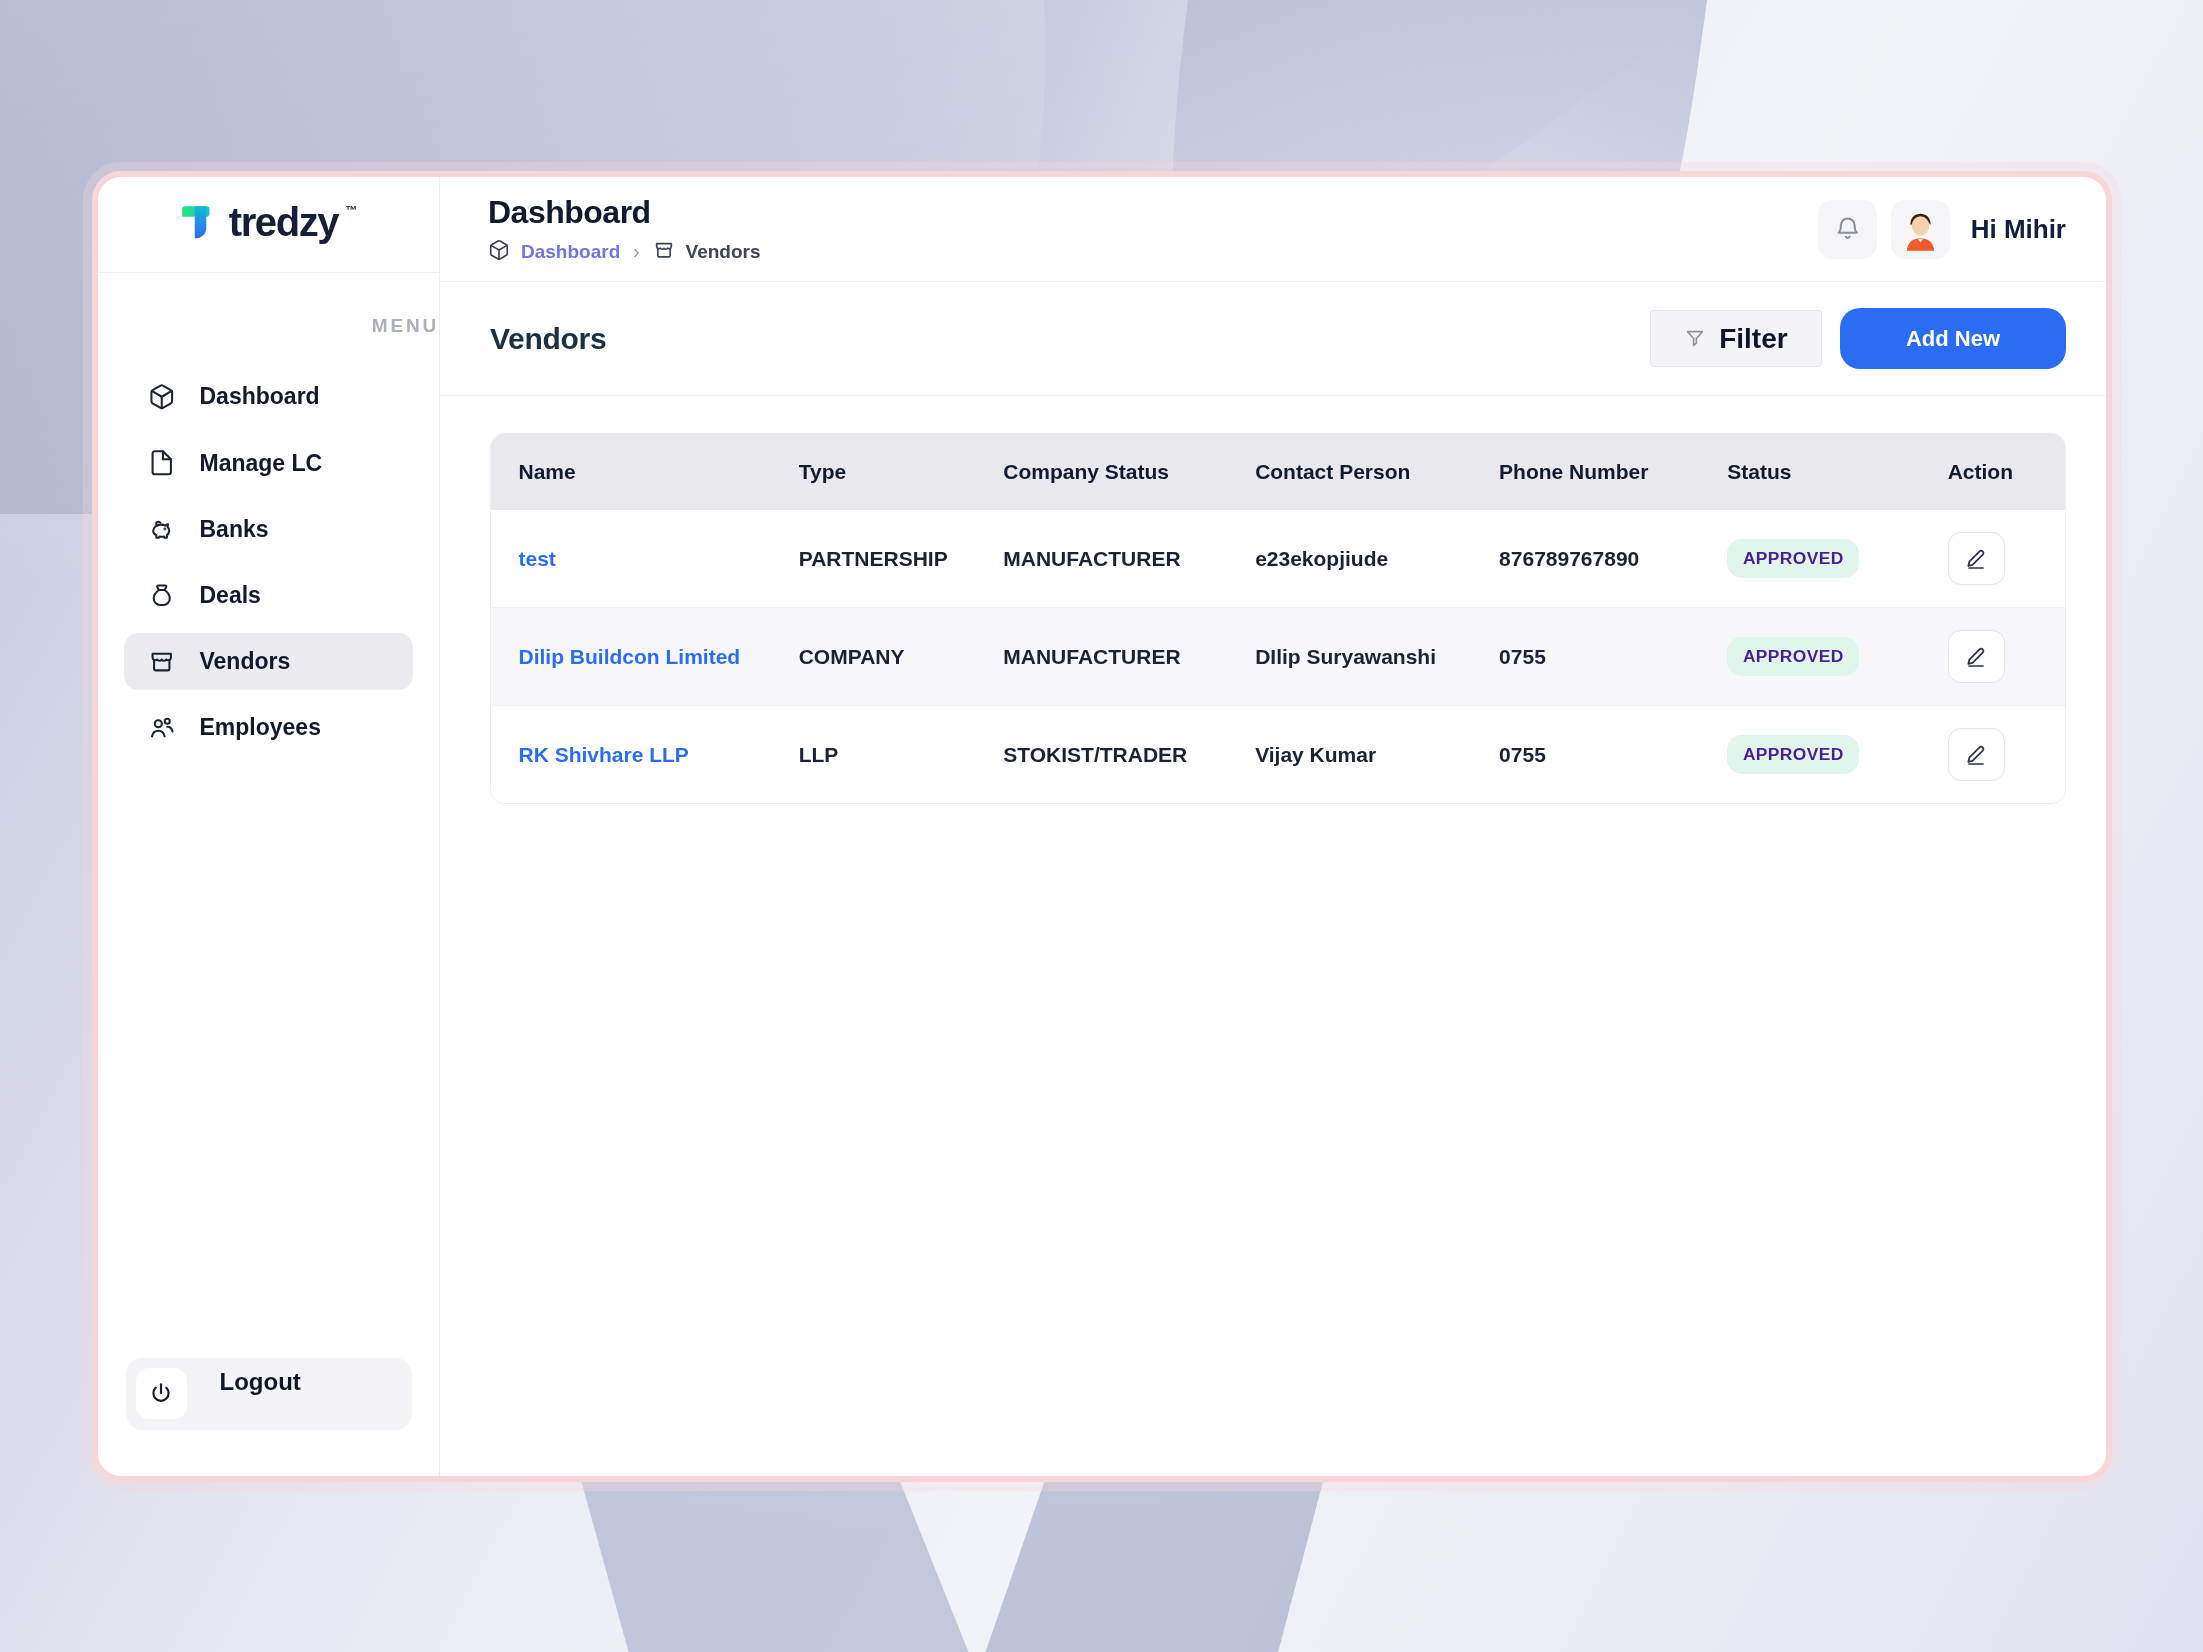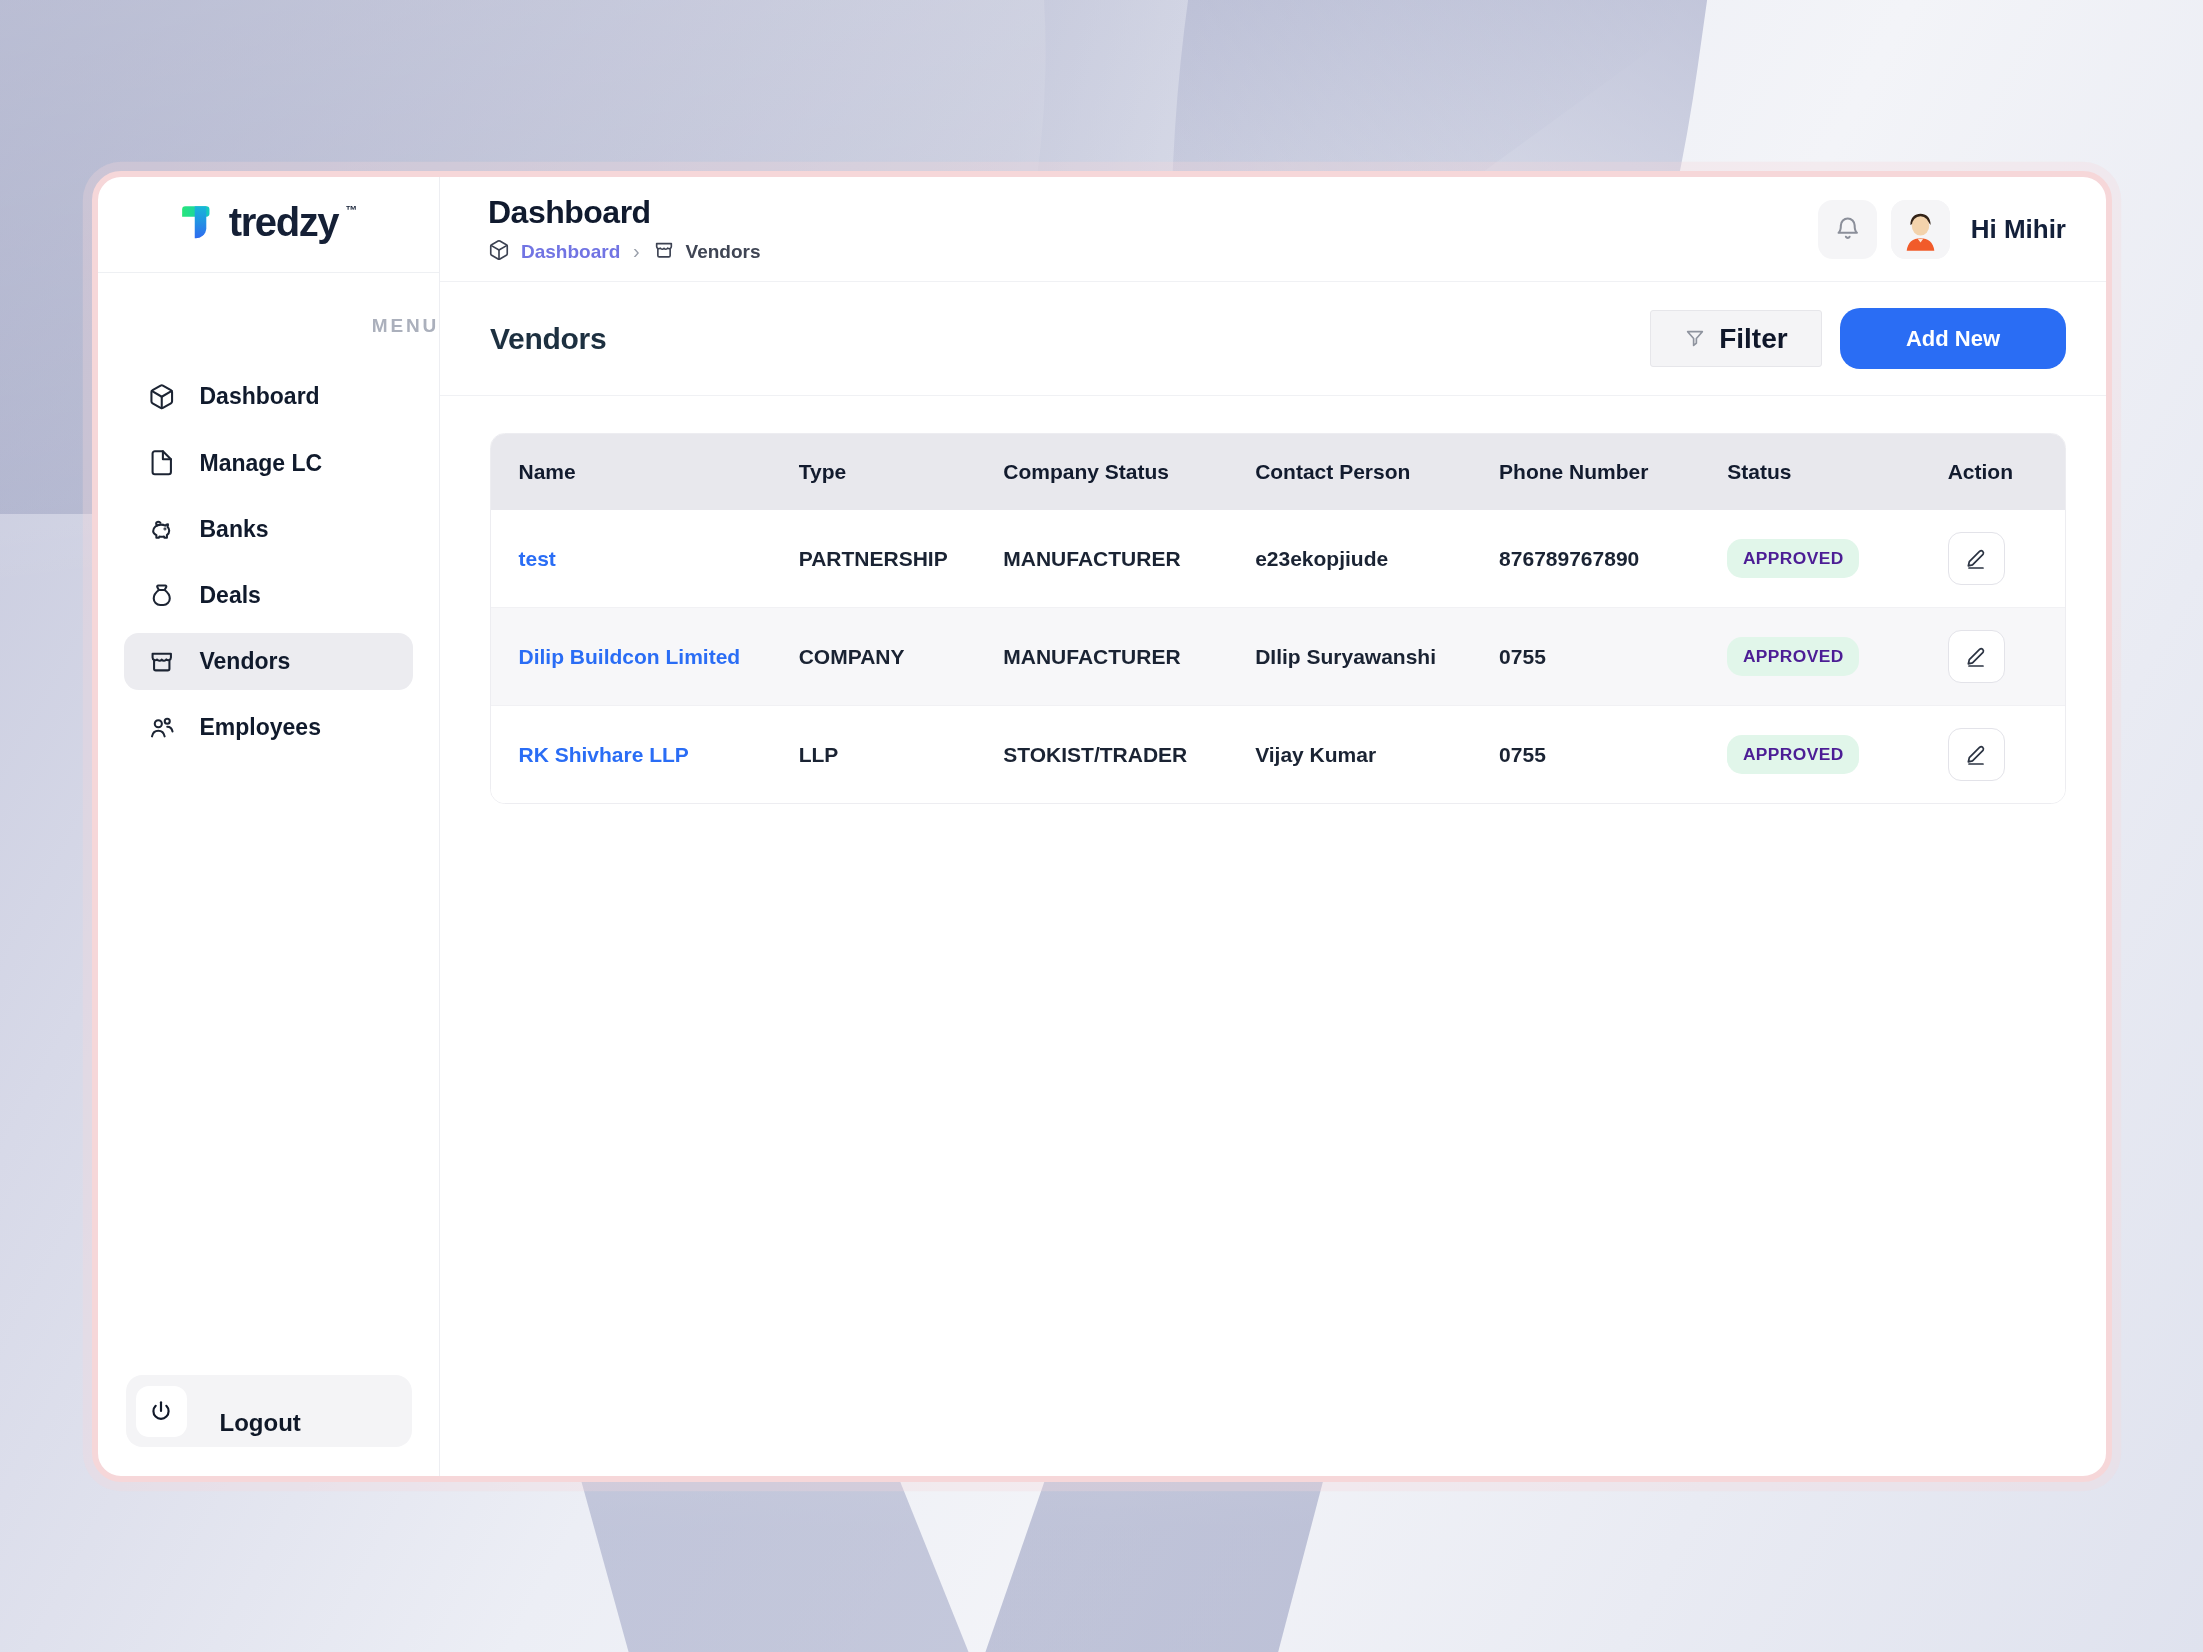--- a/index.html
+++ b/index.html
@@ -56,23 +56,23 @@
   .logo-tm { font-size:12px; font-weight:700; color:#152036; margin-top:1.8px; }
 
   .menu-label { margin:42px 0 13px 42px; font-size:19px; font-weight:600; color:#abb0bc; letter-spacing:2.8px;text-align:right; }
   .nav { padding:18.4px 26px 0 26px; display:flex; flex-direction:column; gap:9.2px; }
   .nav-item { display:flex; align-items:center; gap:24px; height:57px; padding:0 24px; border-radius:14.7px; font-size:23px; font-weight:600; color:#101a2c; cursor:pointer; }
   .nav-item.active { background:#ececf0; }
   .nav-icon { display:flex; }
   .nav-icon svg { width:27.5px; height:27.5px; stroke:#1c2433; }
 
   .logout-btn {
-    position:absolute; left:27.5px; right:27.5px; bottom:29px; height:72px;
+    position:absolute; left:27.5px; right:27.5px; bottom:46px; height:72px;
     background:#f4f4f6; border:none; border-radius:16.5px;
-    display:flex; align-items:flex-end; padding:10px; cursor:pointer;
+    display:flex; align-items:flex-start; padding:10px; cursor:pointer;
     font-family:inherit;
   }
   .logout-icon-box { width:51px; height:51px; background:#fff; border-radius:13px; display:flex; align-items:center; justify-content:center; }
   .logout-icon-box svg { width:26px; height:26px; stroke:#11192a; }
   .logout-label { margin-left:33px; font-size:24px; font-weight:700; color:#0f1828; }
 
   
   .main { flex:1; display:flex; flex-direction:column; min-width:0; }
 
   .header { height:105px; border-bottom:1.8px solid #f0f1f4; display:flex; align-items:center; justify-content:space-between; padding:0 40px 0 48px; }

